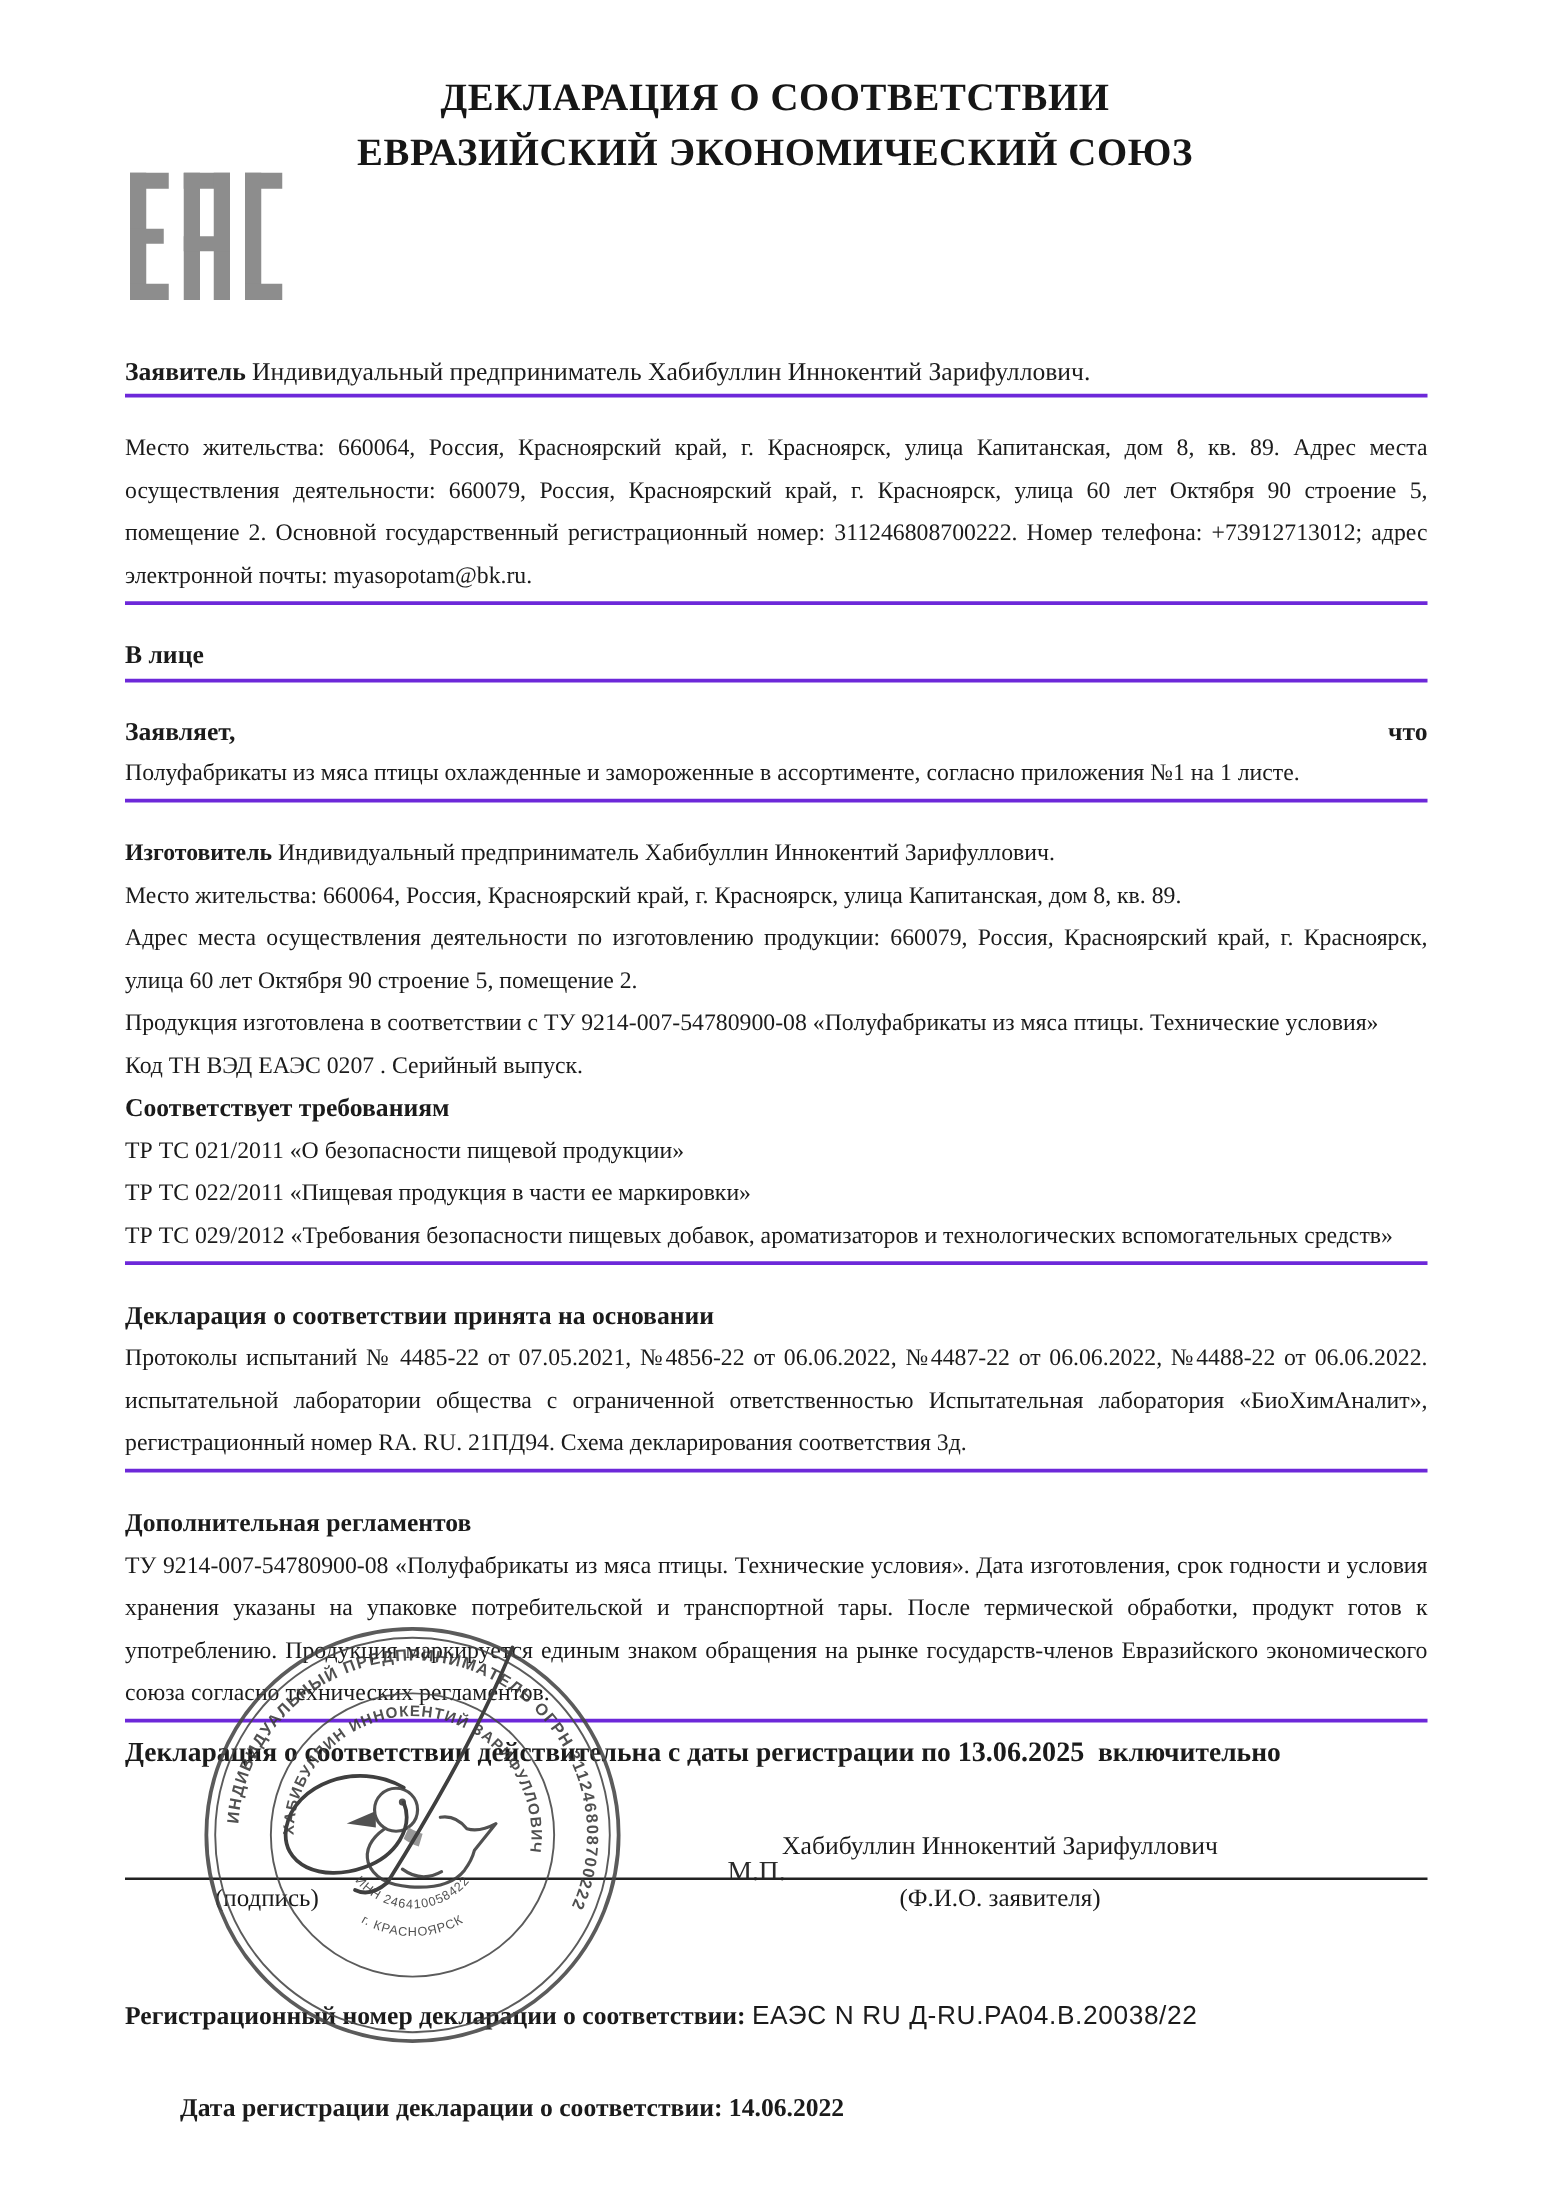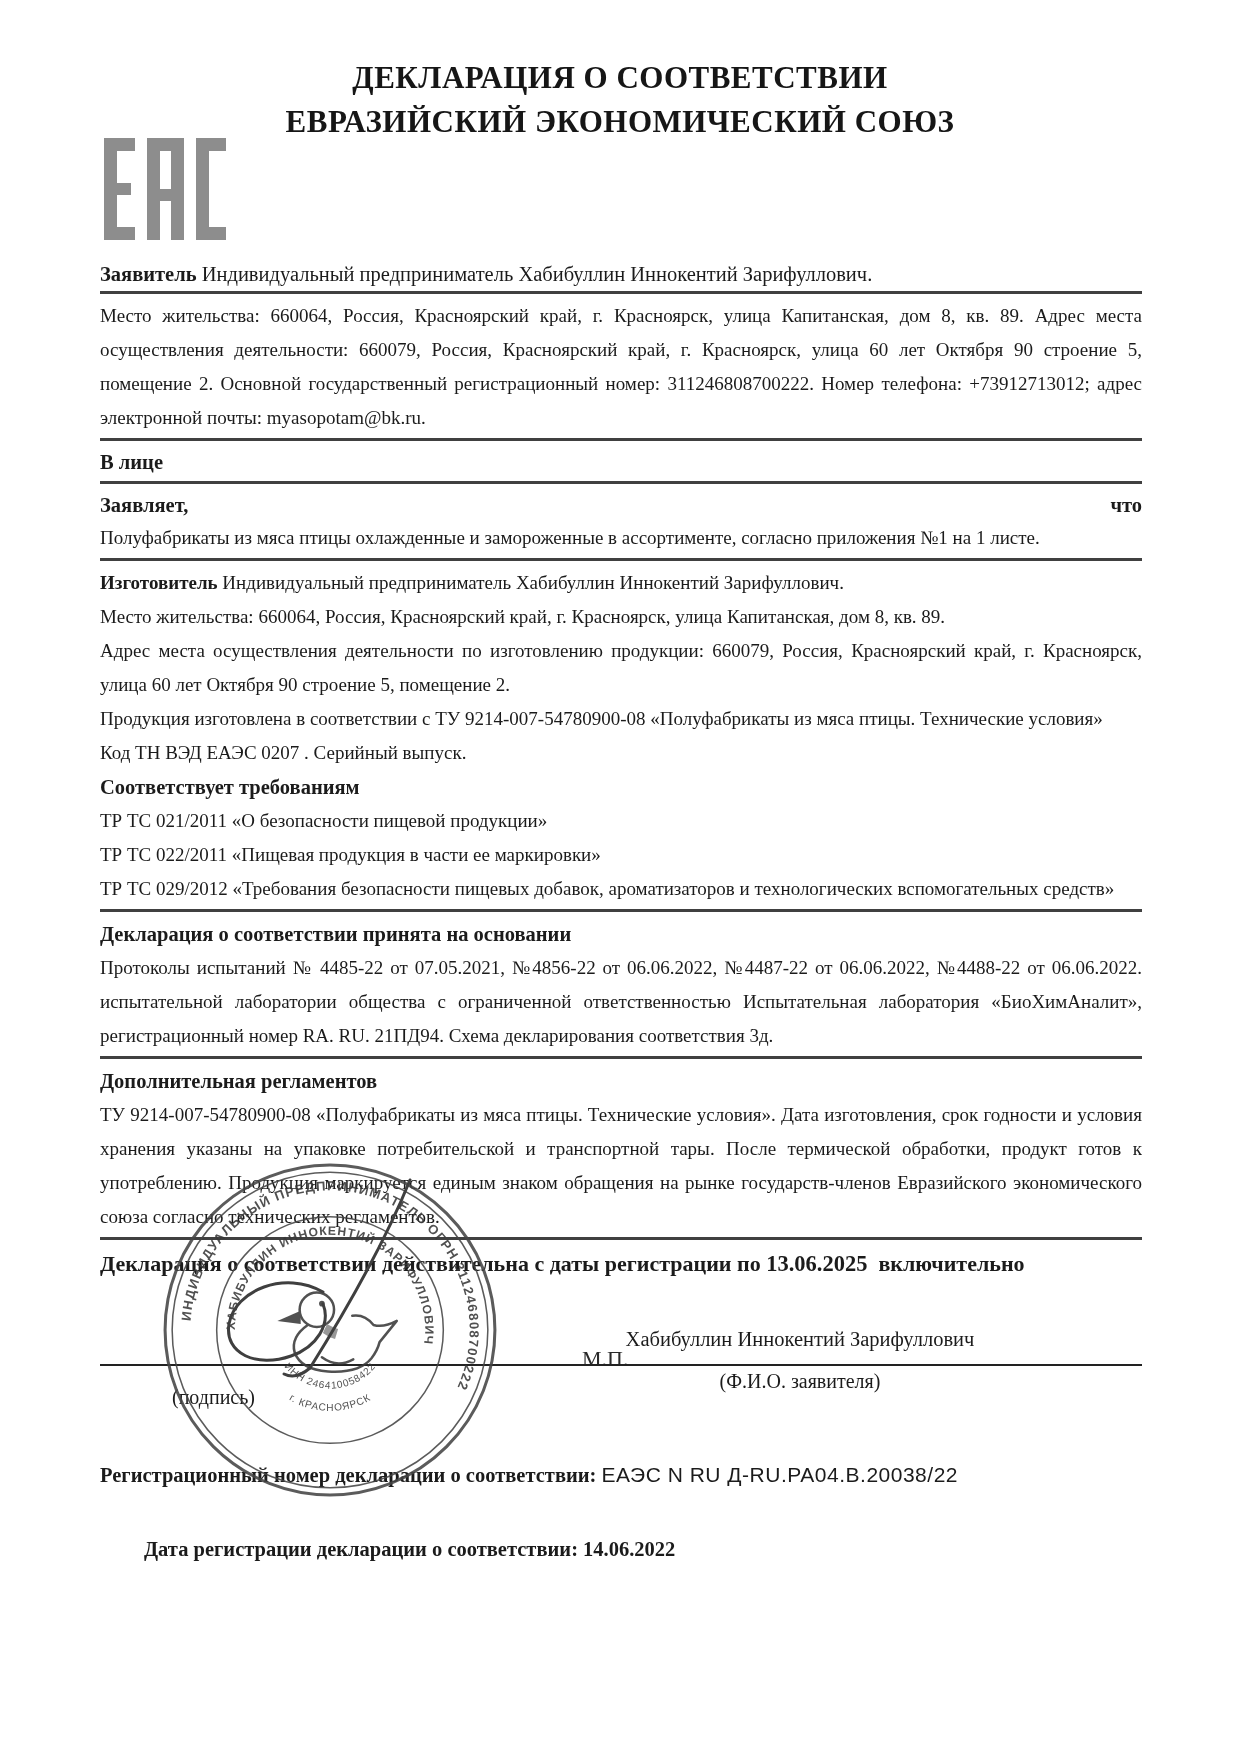--- a/index.html
+++ b/index.html
@@ -12,35 +12,35 @@
     overflow:hidden;
   }
   .page-title{
     position:absolute;top:56px;left:0;width:100%;
     text-align:center;font-weight:bold;
     font-size:31px;line-height:44px;letter-spacing:.5px;
     color:#161616;
   }
   .eac-logo{position:absolute;left:104px;top:138px;width:122px;height:102px;}
   .content{position:absolute;left:100px;top:258px;width:1042px;}
-  .sec{border-bottom:3px solid #404040;padding-bottom:3px;margin-bottom:5px;}
+  .sec{border-bottom:3px solid #6d28d9;padding-bottom:3px;margin-bottom:5px;margin-top:24px;}
   .sec.nopad{padding-bottom:1px;}
   .p{font-size:19px;line-height:34px;text-align:justify;}
   .p:not(.no-just){text-align:justify;}
   .lbl{font-weight:bold;}
   .headline{font-size:20.5px;line-height:32px;}
   .row-split{display:flex;justify-content:space-between;font-weight:bold;font-size:20.5px;line-height:32px;gap:48px;}
   .subhead{font-weight:bold;font-size:20.5px;line-height:34px;}
   .validity{font-weight:bold;font-size:22px;line-height:36px;margin:6px 0 2px 0;}
   .validity .date{font-size:22.5px;}
   
   .sig-zone{position:relative;margin-top:8px;height:142px;}
   .sig-name{position:absolute;left:470px;top:38px;width:460px;text-align:center;font-size:20.5px;}
   .sig-rule{position:absolute;left:0;right:0;top:74px;border-top:2.5px solid #222;}
-  .cap-podpis{position:absolute;left:72px;top:96px;font-size:20px;text-align:center;}
+  .cap-podpis{position:absolute;left:72px;top:80px;font-size:20px;text-align:center;}
   .cap-fio{position:absolute;left:470px;top:80px;width:460px;text-align:center;font-size:20px;}
   .mp{position:absolute;left:482px;top:56px;font-size:22px;color:#2a2a2a;}
   .reg-row{font-size:20.5px;line-height:34px;margin-top:26px;position:relative;z-index:2;}
   .reg-row .val{font-family:"Liberation Sans", sans-serif;font-size:21px;letter-spacing:.5px;}
   .date-row{font-weight:bold;font-size:20.5px;margin-top:46px;position:relative;z-index:2;margin-left:44px;}
   .date-row .val{font-weight:bold;}
   
   .stamp{position:absolute;left:58px;top:-132px;width:344px;height:344px;opacity:.88;z-index:3;pointer-events:none;}
   .stamp text{fill:#383838;}
   .st-outer{font-family:"Liberation Sans", sans-serif;font-size:13px;letter-spacing:1.2px;font-weight:bold;}

